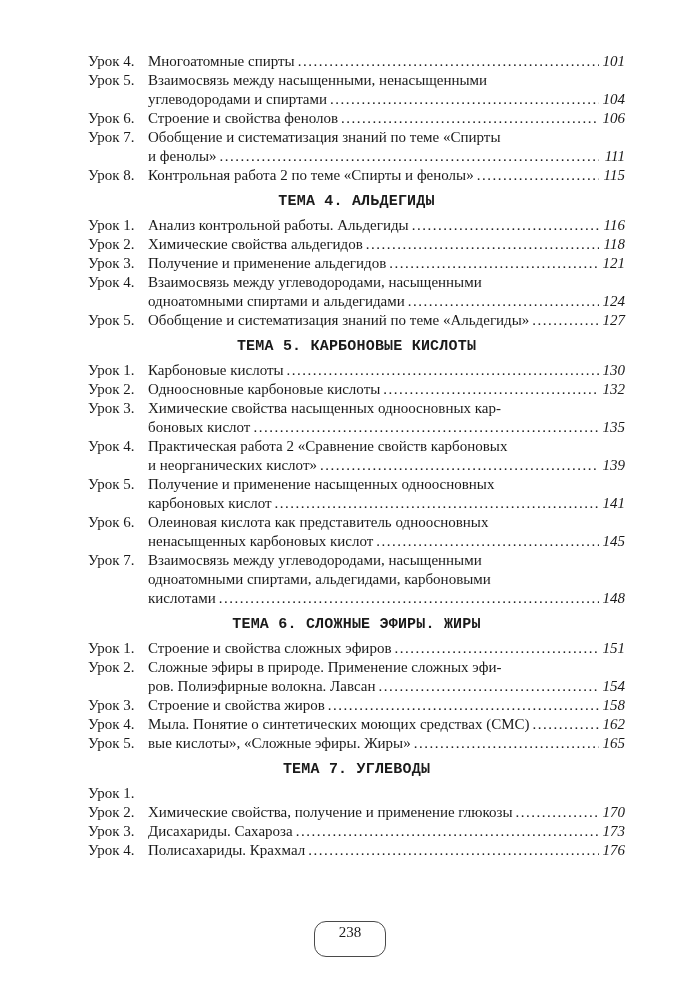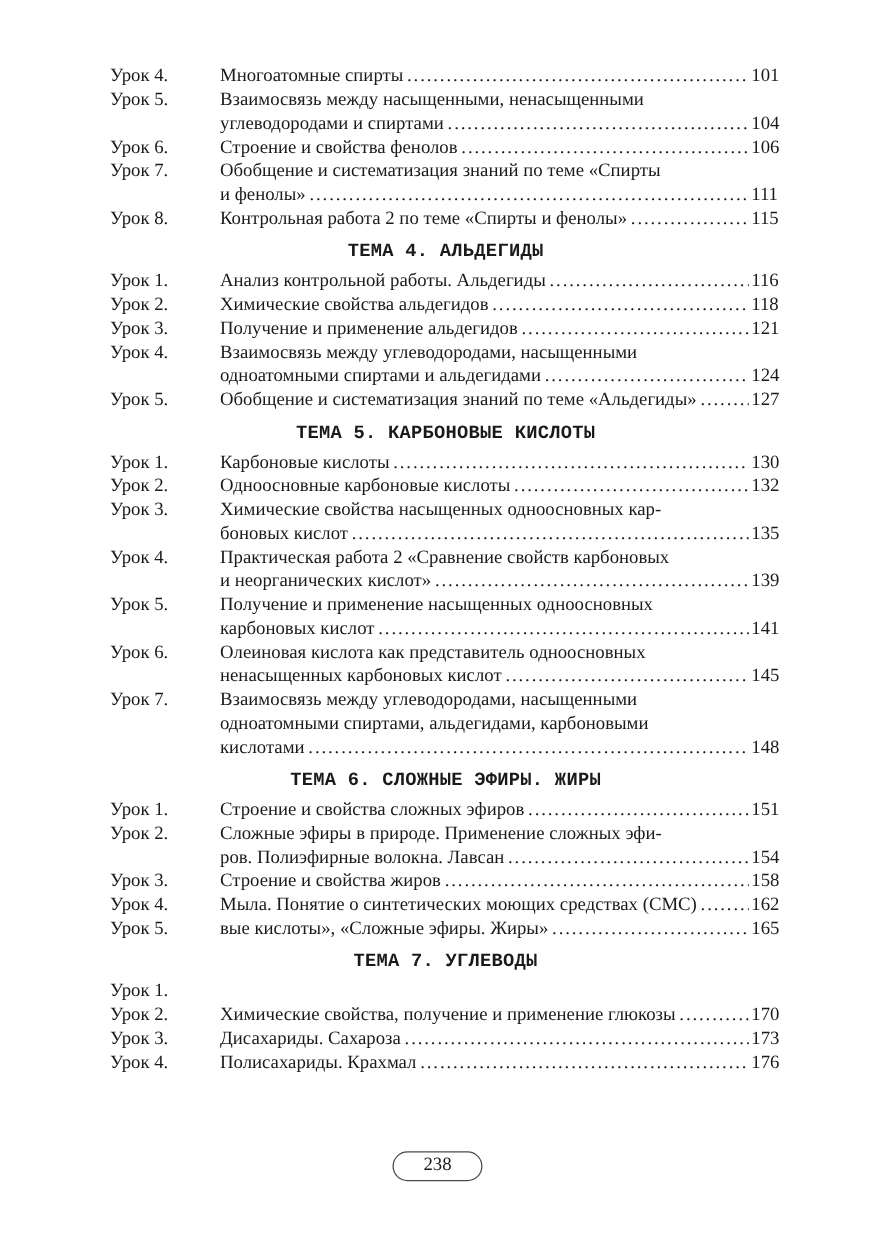--- a/index.html
+++ b/index.html
@@ -29,21 +29,20 @@
     text-align: center;
     font-weight: bold;
     line-height: 19px;
     margin: 7px 0 5px 0;
     letter-spacing: 0.2px;
     font-family: Liberation Mono, monospace;
   }
   .entry {
     display: flex;
     align-items: flex-start;
-    gap: 28px;
   }
   .label {
     flex: 0 0 60px;
     width: 60px;
     line-height: 19px;
     white-space: nowrap;
   }
   .body {
     flex: 1 1 auto;
     min-width: 0;
@@ -68,30 +67,32 @@
     margin: 0 2px 0 3px;
     color: #1a1a1a;
   }
   .dots::after {
     content: "....................................................................................................................................................................";
     letter-spacing: 1.5px;
   }
   .pagenum {
     flex: 0 0 auto;
     white-space: nowrap;
+    text-align: right;
     min-width: 24px;
+    font-style: italic;
   }
   .page-badge {
     position: absolute;
     top: 921px;
     left: 50%;
     transform: translateX(-50%);
     box-sizing: border-box;
     min-width: 72px;
-    height: 24px;
+    height: 36px;
     line-height: 21px;
     border: 1.5px solid #4a4a4a;
     border-radius: 12px;
     padding: 0 20px;
     text-align: center;
     font-size: 15px;
     background: #ffffff;
   }
 </style>
 </head>

